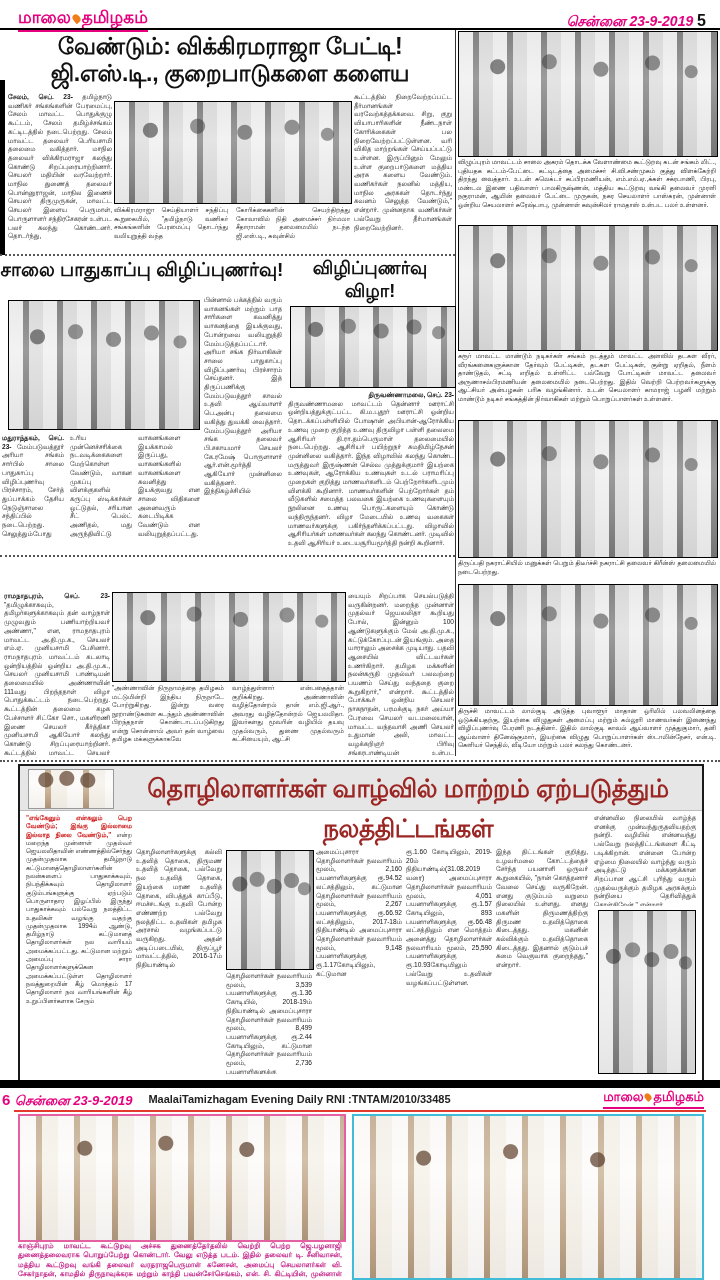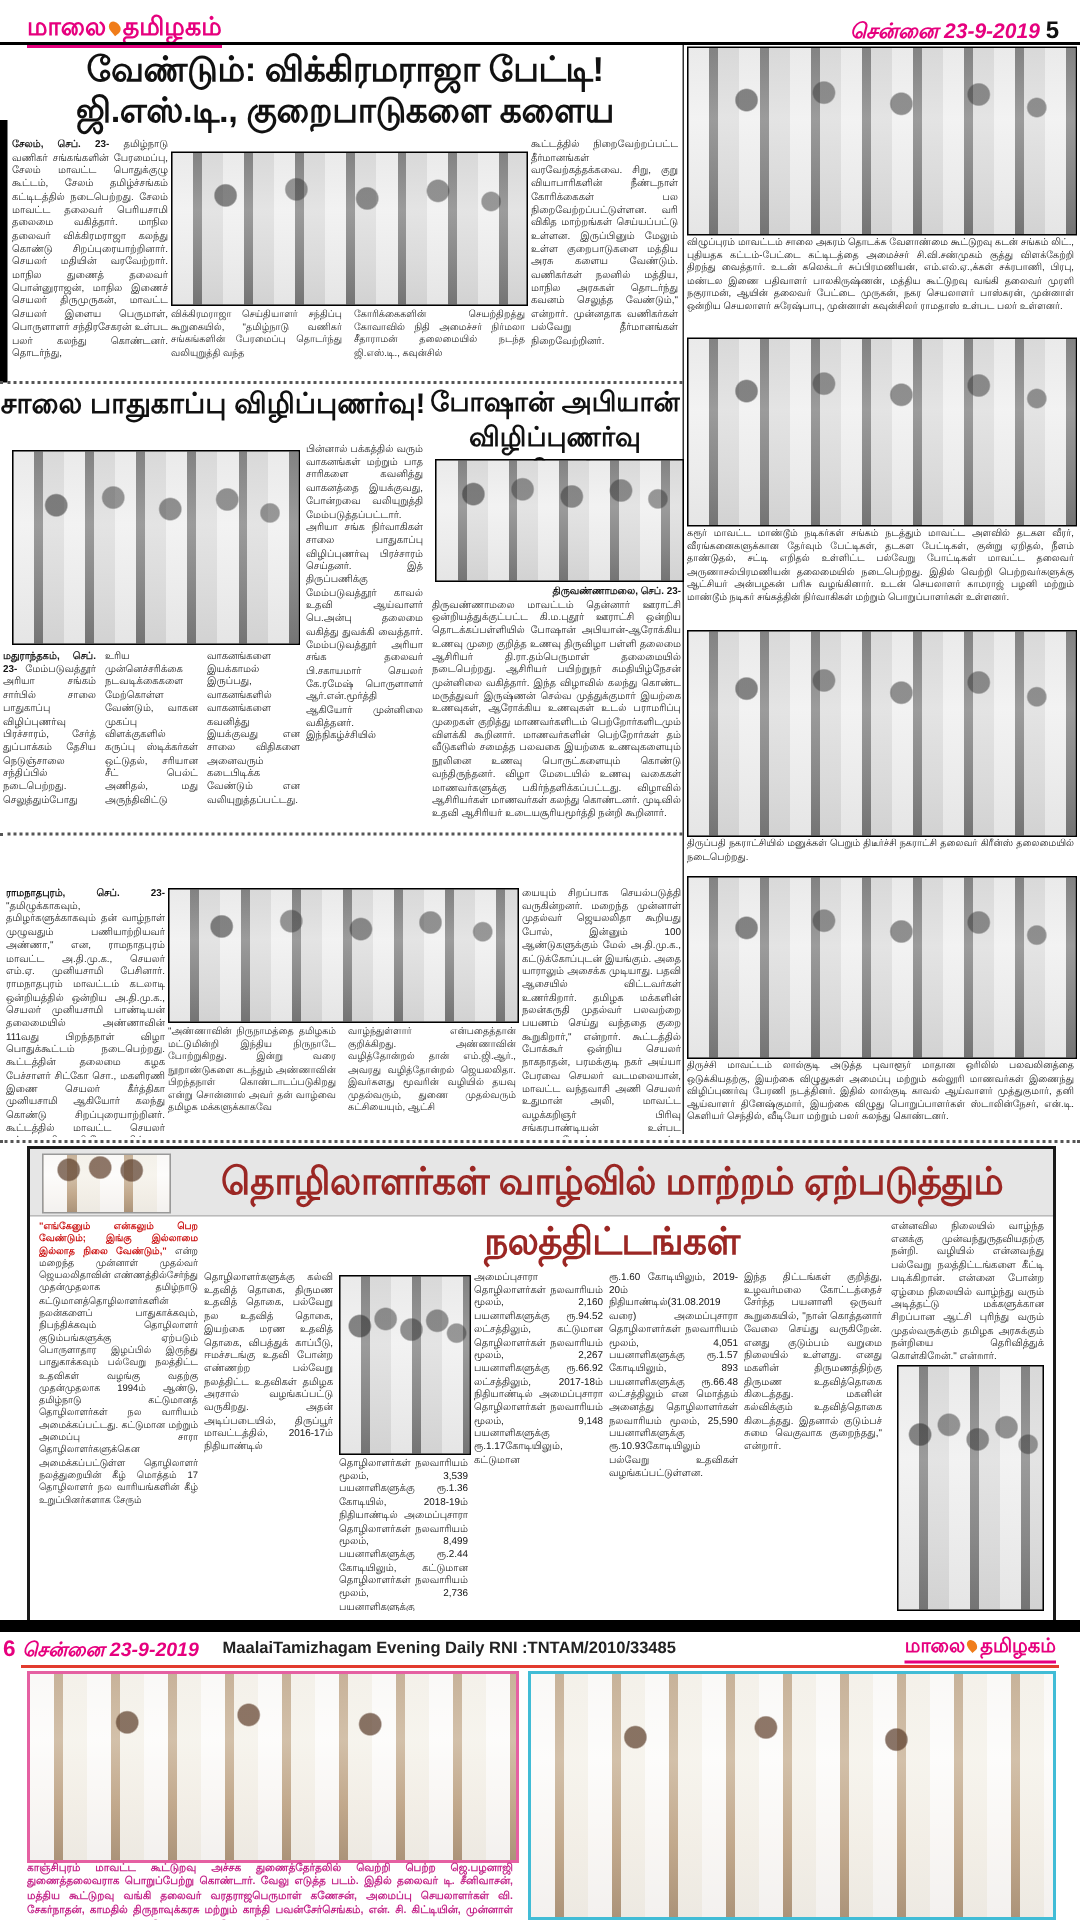--- a/index.html
+++ b/index.html
@@ -86,21 +86,20 @@
 
   <div class="abs h-a2" style="left:0;top:259px;width:284px;">சாலை பாதுகாப்பு விழிப்புணர்வு!</div>
   <div class="abs bw" style="left:8px;top:300px;width:190px;height:128px;"></div>
   <div class="abs col" style="left:204px;top:296px;width:78px;height:257px;">பின்னால் பக்கத்தில் வரும் வாகனங்கள் மற்றும் பாத சாரிகளை கவனித்து வாகனத்தை இயக்குவது, போன்றவை வலியுறுத்தி மேம்படுத்தப்பட்டார். அரியா சங்க நிர்வாகிகள் சாலை பாதுகாப்பு விழிப்புணர்வு பிரச்சாரம் செய்தனர். இத் திருப்பணிக்கு மேம்படுவத்தூர் காவல் உதவி ஆய்வாளர் பெ.அன்பு தலைமை வகித்து துவக்கி வைத்தார். மேம்படுவத்தூர் அரியா சங்க தலைவர் பி.சகாயமார் செயலர் கே.ரமேஷ் பொருளாளர் ஆர்.என்.மூர்த்தி ஆகியோர் முன்னிலை வகித்தனர். இந்நிகழ்ச்சியில்</div>
   <div class="abs col" style="left:2px;top:434px;width:198px;height:119px;column-count:3;column-gap:6px;">
     <span class="dl">மதுராந்தகம், செப். 23-</span>
     <span>மேம்படுவத்தூர் அரியா சங்கம் சார்பில் சாலை பாதுகாப்பு விழிப்புணர்வு பிரச்சாரம், சேர்த் துப்பாக்கம் தேசிய நெடுஞ்சாலை சந்திப்பில் நடைபெற்றது. செலுத்தும்போது உரிய முன்னெச்சரிக்கை நடவடிக்கைகளை மேற்கொள்ள வேண்டும், வாகன முகப்பு விளக்குகளில் கருப்பு ஸ்டிக்கர்கள் ஒட்டுதல், சரியான சீட் பெல்ட் அணிதல், மது அருந்திவிட்டு வாகனங்களை இயக்காமல் இருப்பது, வாகனங்களில் வாகனங்களை கவனித்து இயக்குவது என சாலை விதிகளை அனைவரும் கடைபிடிக்க வேண்டும் என வலியுறுத்தப்பட்டது.</span>
   </div>
 
   <div class="abs h-a3" style="left:286px;top:257px;width:168px;">
-    <div>போஷான் அபியான்</div>
     <div>விழிப்புணர்வு விழா!</div>
   </div>
   <div class="abs bw" style="left:290px;top:306px;width:164px;height:80px;"></div>
   <div class="abs col" style="left:288px;top:391px;width:166px;height:162px;">
     <div style="text-align:right;font-weight:bold;">திருவண்ணாமலை, செப். 23-</div>
     <span>திருவண்ணாமலை மாவட்டம் தென்னார் ஊராட்சி ஒன்றியத்துக்குட்பட்ட கி.ம.புதூர் ஊராட்சி ஒன்றிய தொடக்கப்பள்ளியில் போஷான் அபியான்-ஆரோக்கிய உணவு முறை குறித்த உணவு திருவிழா பள்ளி தலைமை ஆசிரியர் தி.ரா.தம்பெருமாள் தலைமையில் நடைபெற்றது. ஆசிரியர் பயிற்றுநர் சுமதியிழ்நேசன் முன்னிலை வகித்தார். இந்த விழாவில் கலந்து கொண்ட மருத்துவர் இருஷ்ணன் செல்வ முத்துக்குமார் இயற்கை உணவுகள், ஆரோக்கிய உணவுகள் உடல் பராமரிப்பு முறைகள் குறித்து மாணவர்களிடம் பெற்றோர்களிடமும் விளக்கி கூறினார். மாணவர்களின் பெற்றோர்கள் தம் வீடுகளில் சமைத்த பலவகை இயற்கை உணவுகளையும் நூலினை உணவு பொருட்களையும் கொண்டு வந்திருந்தனர். விழா மேடையில் உணவு வகைகள் மாணவர்களுக்கு பகிர்ந்தளிக்கப்பட்டது. விழாவில் ஆசிரியர்கள் மாணவர்கள் கலந்து கொண்டனர். முடிவில் உதவி ஆசிரியர் உடையசூரியமூர்த்தி நன்றி கூறினார்.</span>
   </div>
   <div class="abs dotrule" style="left:0;top:555px;width:455px;"></div>
 
   <div class="abs col" style="left:4px;top:592px;width:106px;height:166px;">

